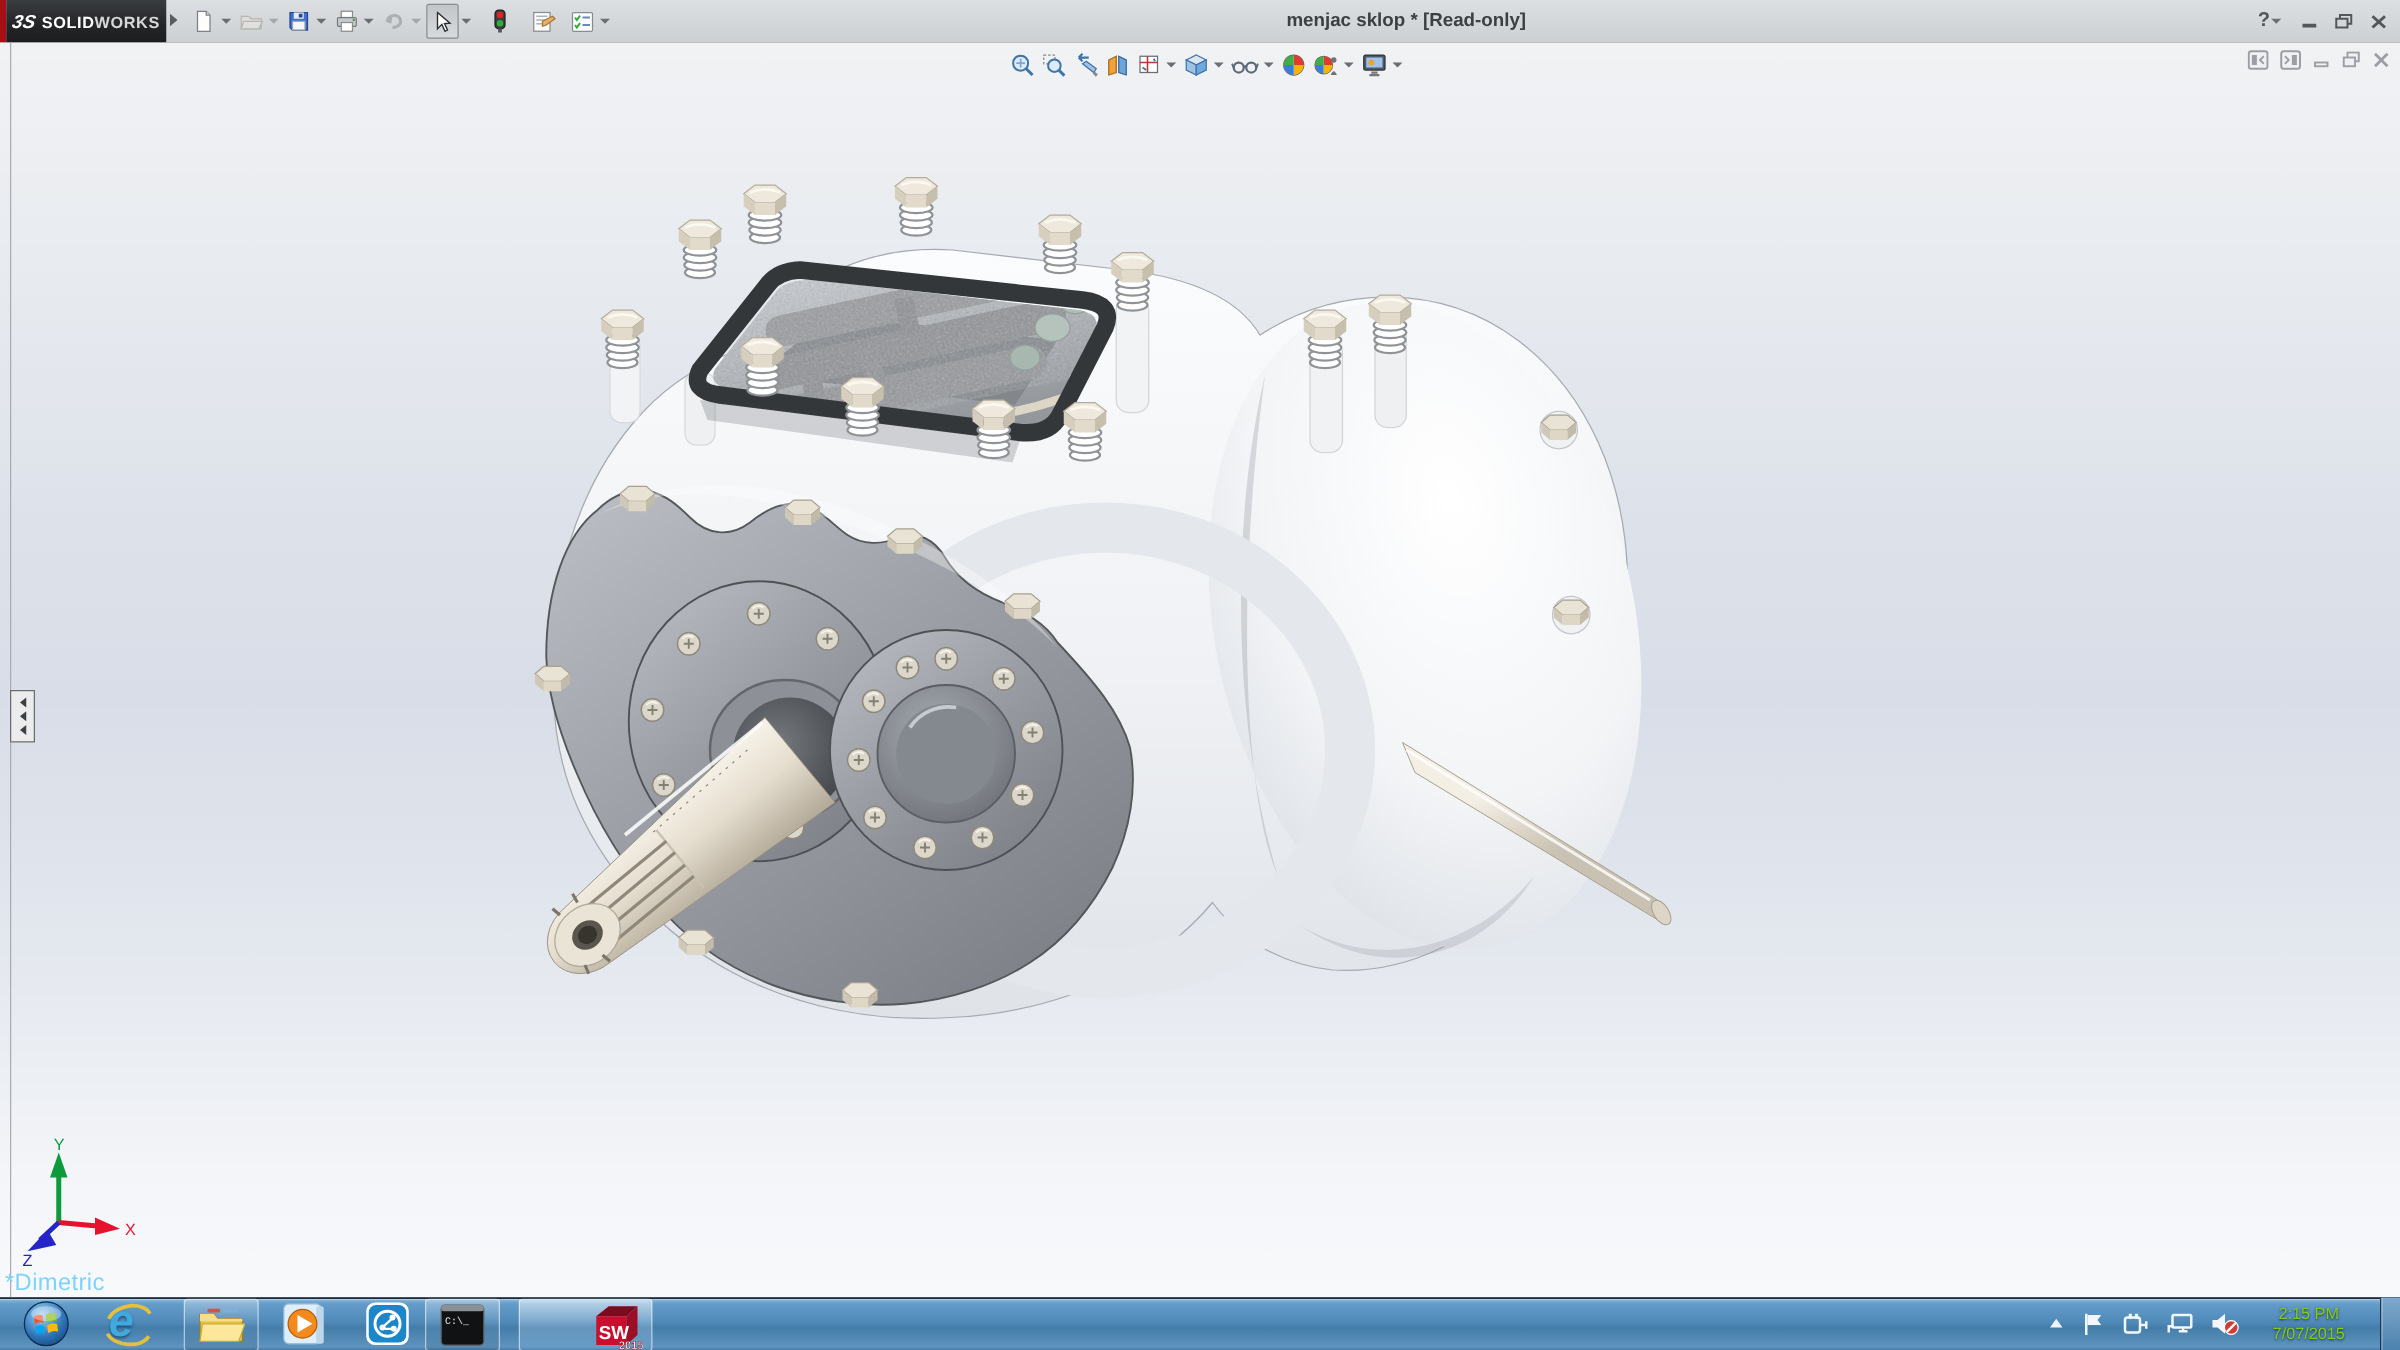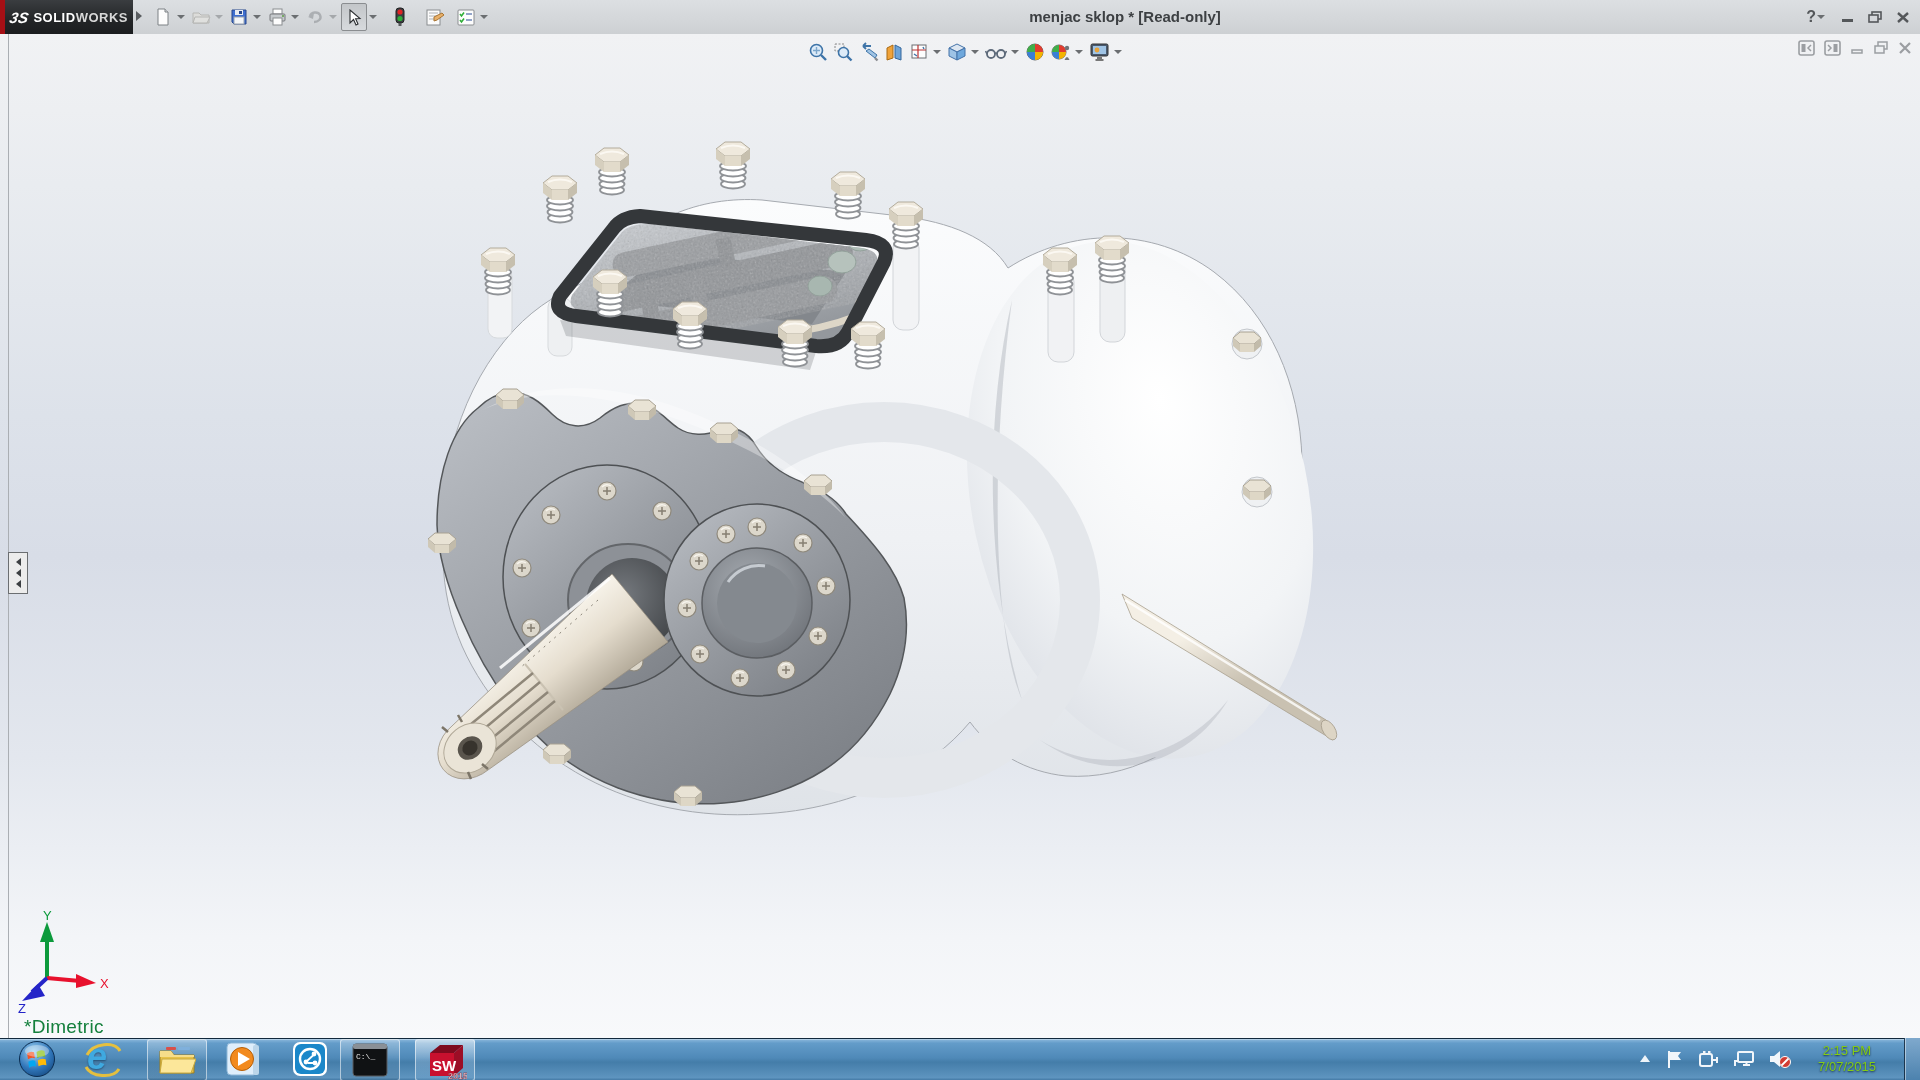--- a/index.html
+++ b/index.html
@@ -34,21 +34,21 @@
   
   .viewport{left:0;top:34px;width:1920px;height:1004px;
     background:linear-gradient(180deg,#f1f2f4 0%,#e9ecf0 15%,#dde2ea 38%,#d8dde7 52%,#e3e7ee 72%,#f3f5f8 90%,#f8f9fb 100%);}
   .vleftline{left:8px;top:34px;width:1px;height:1004px;background:#aaaeb3;}
   .paneltab{left:8px;top:552px;width:18px;height:40px;background:#ececec;border:1px solid #6b6e71;
     display:flex;flex-direction:column;align-items:center;justify-content:center;gap:3px;}
   .paneltab i{width:0;height:0;border-right:5px solid #3c3f42;border-top:4px solid transparent;border-bottom:4px solid transparent;}
   .hud{left:806px;top:40px;height:24px;display:flex;align-items:center;gap:1px;}
   .hudbtn{display:flex;align-items:center;justify-content:center;height:24px;padding:0 2px;}
   .docctl{right:8px;top:40px;display:flex;align-items:center;gap:9px;}
-  .dimetric{left:24px;top:1016px;font-size:19px;color:#15803d;letter-spacing:.3px;}
+  .dimetric{left:4px;top:1016px;font-size:19px;color:#7dd3fc;letter-spacing:.3px;}
 
   
   .taskbar{left:0;top:1038px;width:1920px;height:42px;
     background:linear-gradient(180deg,#8db9dd 0%,#639cc9 10%,#4f89b8 45%,#447da9 55%,#5e94bf 92%,#3a6f9b 100%);
     border-top:1px solid #12293c;box-shadow:inset 0 1px 0 rgba(255,255,255,.35);}
   .slot{position:absolute;top:1039px;width:58px;height:40px;display:flex;align-items:center;justify-content:center;}
   .slot.open{border:1px solid rgba(255,255,255,.55);border-radius:3px;
     background:linear-gradient(180deg,rgba(255,255,255,.30),rgba(255,255,255,.06) 50%,rgba(0,0,0,.08));}
   .slot.active{background:linear-gradient(180deg,rgba(255,255,255,.55),rgba(215,235,255,.25) 50%,rgba(120,170,210,.25));}
   .tray{position:absolute;top:1038px;right:0;height:42px;display:flex;align-items:center;}
@@ -574,21 +574,21 @@
   </div>
 
   <div class="slot open" style="left:340px;">
     <svg width="38" height="36" viewBox="0 0 38 36">
       <rect x="2" y="2" width="34" height="32" rx="3" fill="#101214" stroke="#5a5d60"></rect>
       <rect x="2" y="2" width="34" height="5" rx="2" fill="#8a9096"></rect>
       <text x="5" y="17" font-family="Liberation Mono, monospace" font-size="8" fill="#e8e8e8">C:\_</text>
     </svg>
   </div>
 
-  <div class="slot open active" style="left:415px;">
+  <div class="slot open active" style="left:415px;padding-left:47px;">
     <svg width="44" height="40" viewBox="0 0 44 40">
       <polygon points="7,13 17,5 40,5 31,13" fill="#7e0a1e"></polygon>
       <polygon points="31,13 40,5 40,28 31,36" fill="#9c0e26"></polygon>
       <polygon points="7,13 31,13 31,36 7,36" fill="#c8102e"></polygon>
       <text x="9" y="31" font-size="15" font-weight="bold" fill="#fff">SW</text>
       <text x="25" y="39" font-size="9" font-weight="bold" fill="#fff" stroke="#7e0a1e" stroke-width=".4">2015</text>
     </svg>
   </div>
 
   <div class="tray">

